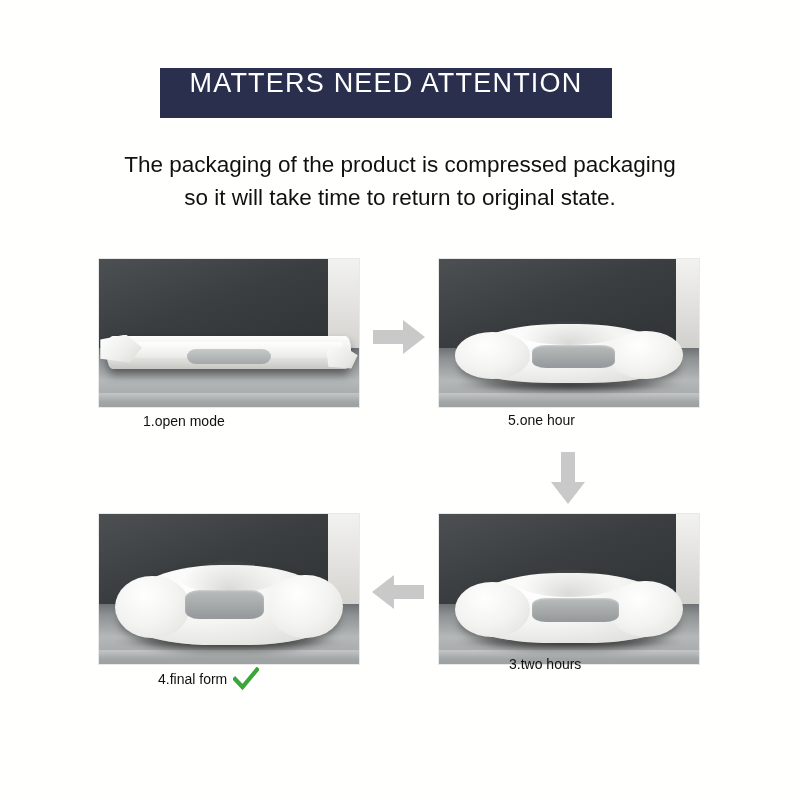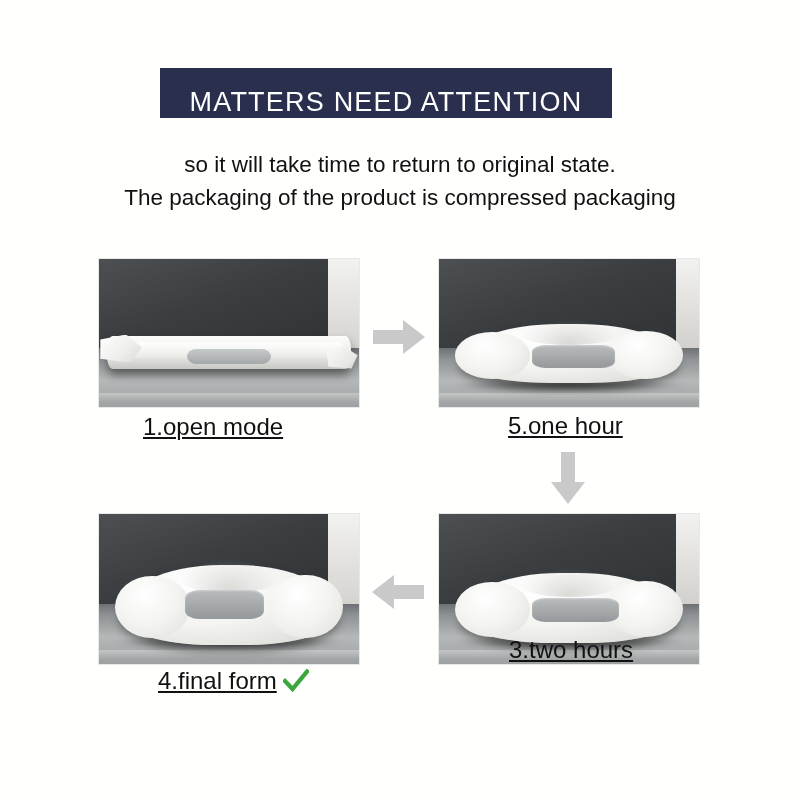--- a/index.html
+++ b/index.html
@@ -21,21 +21,21 @@
 
   
   .title-banner {
     position: absolute;
     left: 160px;
     top: 68px;
     width: 452px;
     height: 50px;
     background: #2a2f4d;
     display: flex;
-    align-items: flex-end;
+    align-items: flex-start;
     justify-content: center;
   }
   .title-banner .title-text {
     color: #ffffff;
     font-size: 27px;
     letter-spacing: 1.2px;
     font-weight: 400;
     white-space: nowrap;
   }
 
@@ -195,29 +195,28 @@
     width: 88%;
     height: 9%;
     background: radial-gradient(ellipse at 50% 50%, rgba(0,0,0,0.55), rgba(0,0,0,0) 72%);
     filter: blur(2px);
   }
 
   
   .caption {
     position: absolute;
     color: #111111;
-    font-size: 24px;
+    font-size: 14px;
     white-space: nowrap;
     display: flex;
     align-items: center;
-    text-decoration: underline;
   }
   .caption-1 { left: 143px; top: 413px; }
   .caption-2 { left: 508px; top: 412px; }
-  .caption-3 { left: 509px; top: 636px; }
+  .caption-3 { left: 509px; top: 656px; }
   .caption-4 { left: 158px; top: 667px; justify-content: flex-end; }
 
   .check-icon {
     margin-left: 6px;
     display: inline-flex;
   }
 
   
   .arrow {
     position: absolute;
@@ -230,22 +229,22 @@
 </head>
 <body>
 
 <div class="page">
 
   <div class="title-banner">
     <span class="title-text">MATTERS NEED ATTENTION</span>
   </div>
 
   <div class="subtitle">
+    <span class="line">The packaging of the product is compressed packaging</span>
     <span class="line">so it will take time to return to original state.</span>
-    <span class="line">The packaging of the product is compressed packaging</span>
   </div>
 
   <div class="panel panel-1">
     <div class="scene">
       <div class="wall"></div>
       <div class="wall-right"></div>
       <div class="floor">
         <div class="floor-sheen"></div>
       </div>
       <div class="pillow pack"></div>

